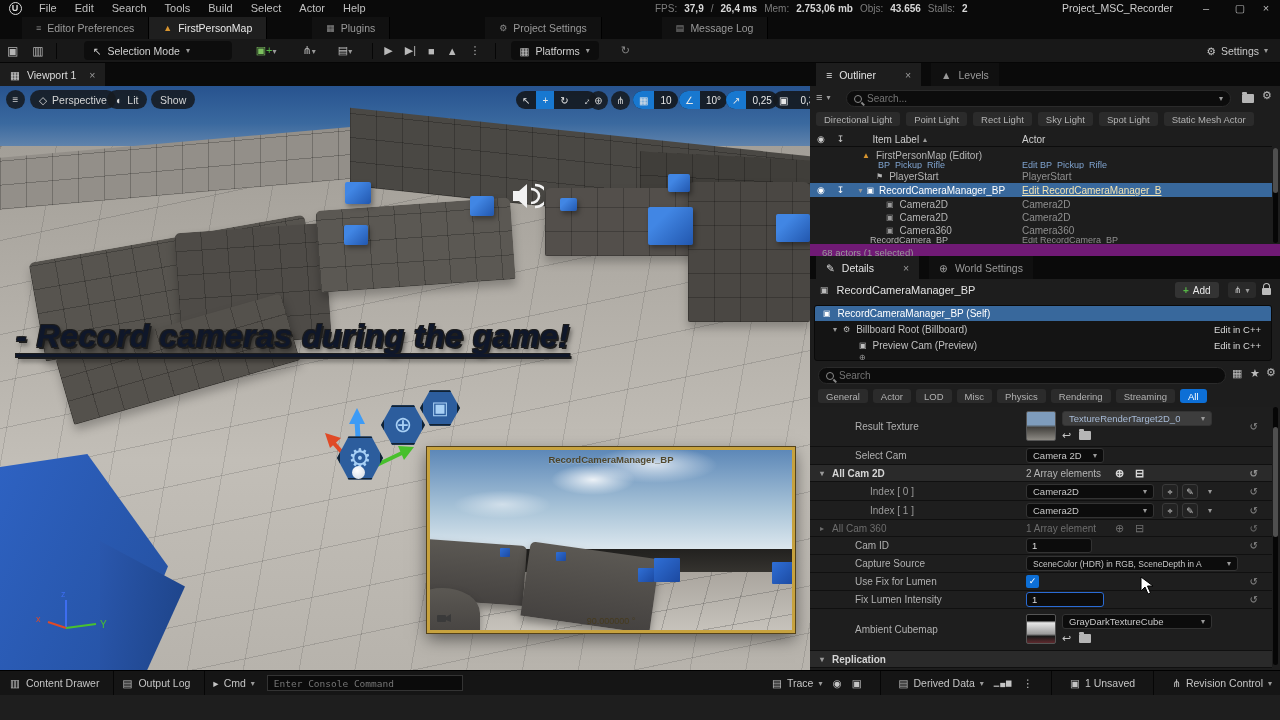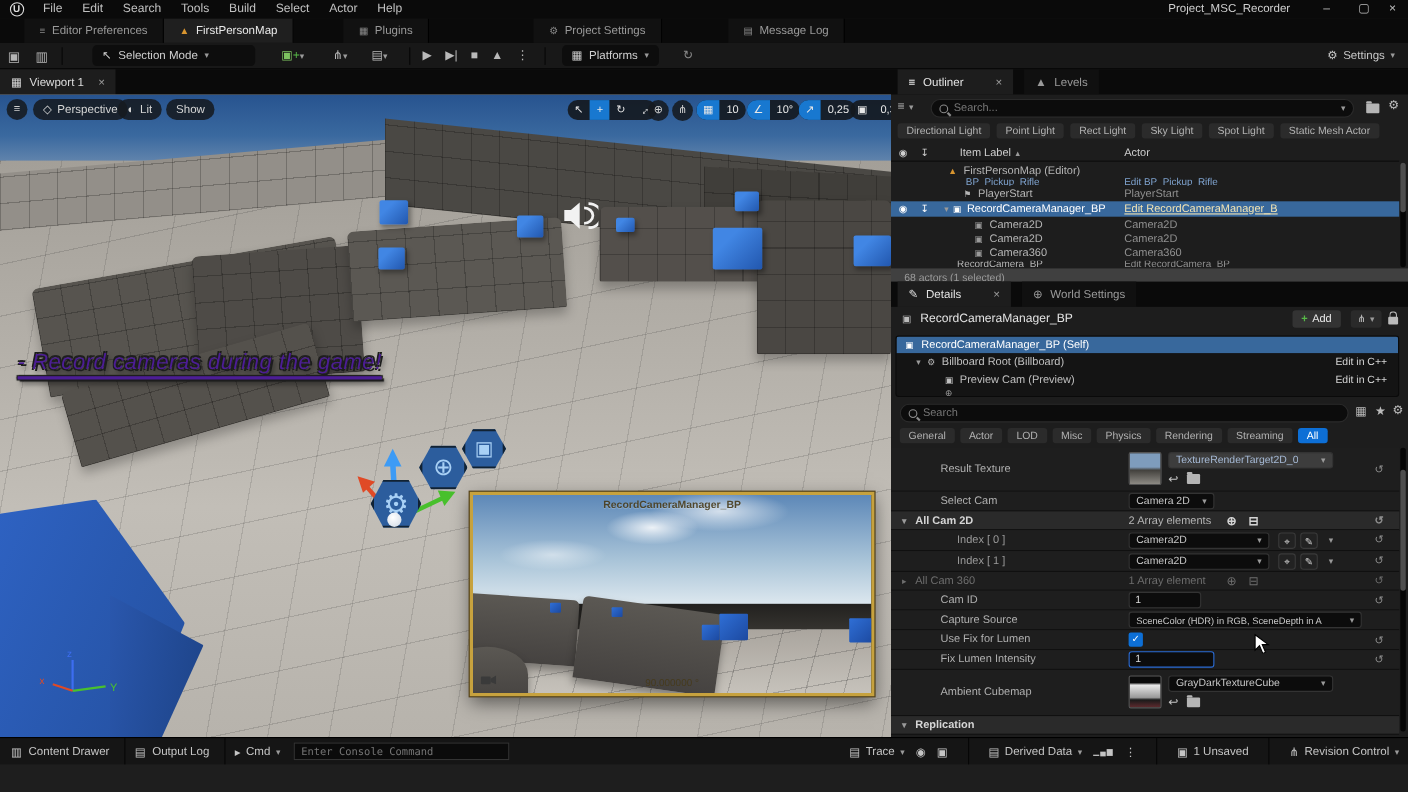--- a/index.html
+++ b/index.html
@@ -53,21 +53,21 @@
   .wall { position:absolute; }
   .gbox { position:absolute; border-radius:6px 6px 2px 2px; box-shadow:0 6px 10px rgba(0,0,0,.25); }
   .bcube { position:absolute; background:linear-gradient(135deg,#4186e4 30%,#2257ae); border-radius:2px; box-shadow:2px 3px 5px rgba(0,0,0,.35); }
   .bluefg { position:absolute; }
 
   .vp-pill { position:absolute; height:19px; background:rgba(22,26,32,.88); border-radius:10px; display:flex; align-items:center; gap:5px; padding:0 9px; font-size:10.5px; color:#d5d5d5; }
   .vp-circ { position:absolute; width:19px; height:19px; background:rgba(22,26,32,.88); border-radius:50%; color:#cfcfcf; text-align:center; line-height:19px; font-size:10px; }
   .snapgrp { position:absolute; height:18px; background:rgba(20,24,30,.9); border-radius:9px; display:flex; align-items:center; overflow:hidden; font-size:10px; }
   .snapgrp .seg { height:18px; display:flex; align-items:center; padding:0 6px; color:#e8e8e8; }
   .snapgrp .blue { background:#1878d0; }
-  .caption { position:absolute; left:16px; top:232px; font-size:20px; font-weight:normal; font-style:italic; color:#4c1d95; letter-spacing:.5px; white-space:nowrap;
+  .caption { position:absolute; left:16px; top:232px; font-size:32px; font-weight:bold; font-style:italic; color:#0f172a; letter-spacing:.5px; white-space:nowrap;
     text-shadow:2px 2px 0 #1d1d1d,-1px -1px 0 #1d1d1d,1px -1px 0 #1d1d1d,-1px 1px 0 #1d1d1d,3px 4px 5px rgba(0,0,0,.55);
     text-decoration:underline; text-decoration-thickness:2.5px; text-underline-offset:7px; }
 
   
   .pip { position:absolute; left:427px; top:361px; width:368px; height:186px; border:3px solid #c7a23e; box-shadow:0 0 0 1px #55431a, 0 6px 16px rgba(0,0,0,.5); background:#0e141c; overflow:hidden; }
   .pip-sky { position:absolute; left:0; top:0; width:100%; height:55%;
     background:
       radial-gradient(60px 22px at 45% 30%, rgba(255,255,255,.85), rgba(255,255,255,0) 70%),
       radial-gradient(90px 26px at 62% 15%, rgba(255,255,255,.7), rgba(255,255,255,0) 70%),
       radial-gradient(70px 20px at 20% 55%, rgba(255,255,255,.5), rgba(255,255,255,0) 70%),
@@ -138,20 +138,32 @@
         <span>U</span>
       </div>
     <div class="menu-item">File</div>
     <div class="menu-item">Edit</div>
     <div class="menu-item">Search</div>
     <div class="menu-item">Tools</div>
     <div class="menu-item">Build</div>
     <div class="menu-item">Select</div>
     <div class="menu-item">Actor</div>
     <div class="menu-item">Help</div>
+    <div class="stats">
+      <span class="lab">FPS:</span>
+        <span class="val">37,9</span>
+      <span class="lab">/</span>
+        <span class="val">26,4 ms</span>
+      <span class="lab">Mem:</span>
+        <span class="val">2.753,06 mb</span>
+      <span class="lab">Objs:</span>
+        <span class="val">43.656</span>
+      <span class="lab">Stalls:</span>
+        <span class="val">2</span>
+    </div>
     <div class="proj">Project_MSC_Recorder</div>
     <div class="winbtn" style="left:1192px">–</div>
     <div class="winbtn" style="left:1226px">▢</div>
     <div class="winbtn" style="left:1252px">×</div>
   </div>
 
   <div class="abs tabbar">
     <div class="tabspace"></div>
     <div class="atab">
         <span class="ticon">≡</span>
@@ -447,21 +459,21 @@
       </div>
       <div class="orow" style="top:151px;height:6px;overflow:hidden">
         <span style="margin-left:60px;font-size:9px">RecordCamera_BP</span>
         <span class="typ link" style="font-size:9px">Edit RecordCamera_BP</span>
       </div>
 
       <div class="scrollbar" style="right:2px;top:62px;height:95px">
           <div class="scrollthumb" style="top:0;height:45px"></div>
         </div>
 
-      <div class="row" style="position:absolute;left:0;top:158px;width:470px;height:16px;background:#404040;font-size:9.5px;color:#9a9a9a;padding-left:12px">
+      <div class="row" style="position:absolute;left:0;top:158px;width:470px;height:16px;background:#701a75;font-size:9.5px;color:#9a9a9a;padding-left:12px">
         <span>68 actors (1 selected)</span>
       </div>
     </div>
 
     <div class="ptabstrip" style="top:193px">
       <div style="width:6px"></div>
       <div class="ptab active">
         <span>✎</span>
         <span>Details</span>
         <span style="color:#9a9a9a;margin-left:22px">×</span>

